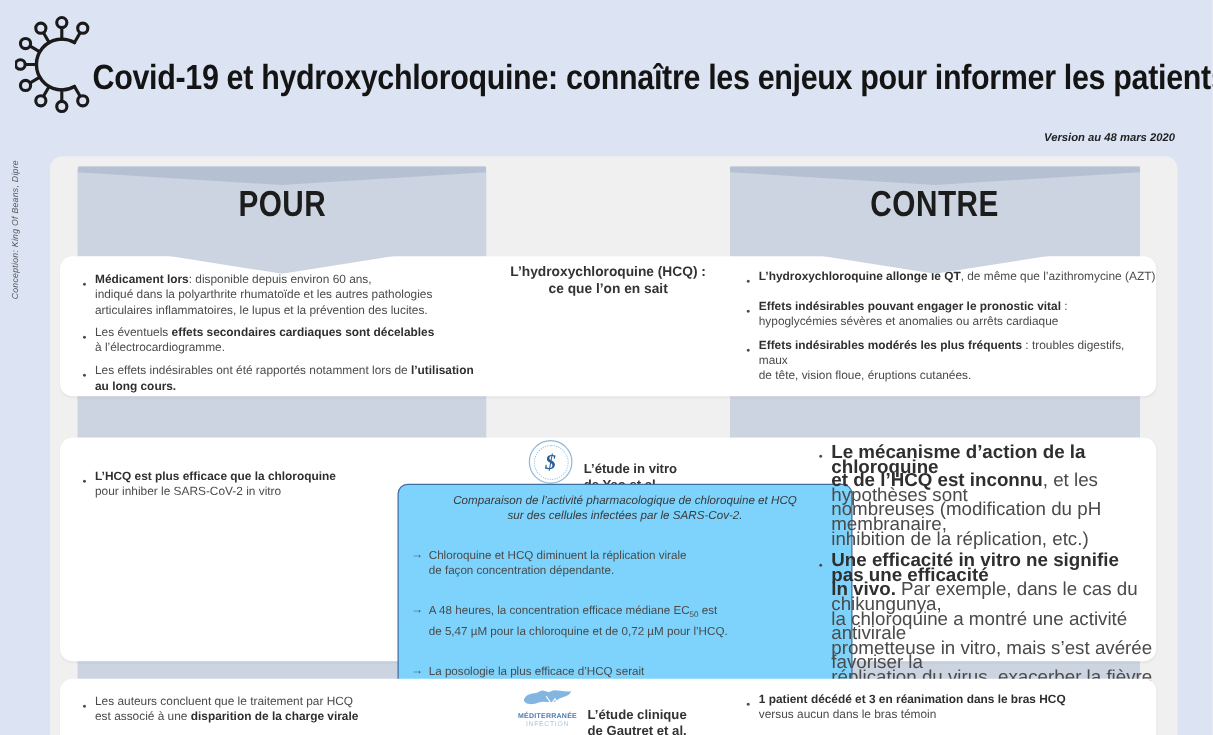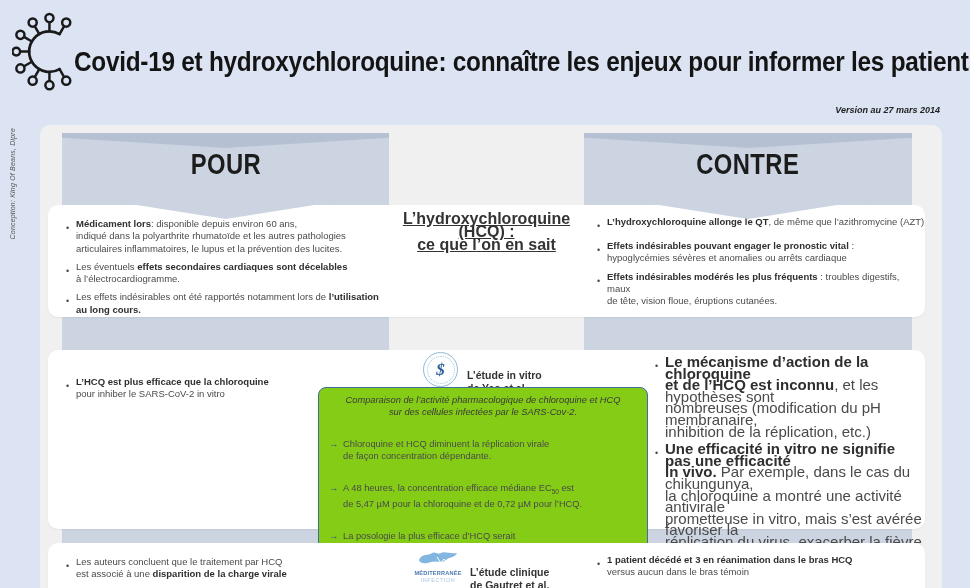--- a/index.html
+++ b/index.html
@@ -54,22 +54,22 @@
   .card{
     position:absolute;left:8px;width:877px;background:#fff;border-radius:10px;
     z-index:2;box-shadow:0 1px 2px rgba(0,0,0,.05);
   }
   .card1{top:80px;height:112px;display:grid;grid-template-columns:341px 195px 341px;}
   .card2{top:225px;height:179px;}
   .card3{top:418px;height:105px;display:grid;grid-template-columns:341px 195px 341px;}
   .zone-l{padding:13px 6px 0 18px;}
   .zone-r{padding:11px 0 0 13px;}
   .center-title{
-    padding-top:7px;text-align:center;font-weight:700;font-size:16px;
-    line-height:13px;white-space:pre-line;color:#333;text-decoration:underline;
+    padding-top:7px;text-align:center;font-weight:700;font-size:11px;
+    line-height:13px;white-space:pre-line;color:#333;
   }
   
   .bullet{display:flex;margin-bottom:6px;}
   .dot{width:10px;flex-shrink:0;color:#4a4a4a;}
   .dot::before{content:"\2022";font-size:9px;position:relative;top:-1px;}
   .bt{white-space:pre-line;font-size:9.5px;line-height:12.3px;color:#4a4a4a;}
   .b{font-weight:700;color:#2f2f2f;}
   sub{font-size:6.5px;}
   
   .r2-pour{position:absolute;left:18px;top:26px;width:315px;}
@@ -77,22 +77,22 @@
   .study-label{font-weight:700;font-size:10.5px;line-height:13px;color:#333;white-space:pre-line;padding-top:3px;margin-top:14px;}
   .seal{
     width:33px;height:33px;border-radius:50%;border:1.5px solid #93b9d8;background:#fdfefe;
     display:flex;align-items:center;justify-content:center;position:relative;flex-shrink:0;
   }
   .seal::before{content:"";position:absolute;inset:2.5px;border-radius:50%;border:1px dotted #a9c6de;}
   .seal-glyph{font-family:"Liberation Serif","DejaVu Serif",serif;font-style:italic;font-weight:700;
     color:#2a6099;font-size:17px;}
   .seal-glyph::before{content:"$";}
   .cbox{
-    position:absolute;left:270px;top:37px;width:330px;
-    background:#84cc16;border:1.8px solid #3f6d9e;border-radius:8px;
+    position:absolute;left:270px;top:37px;width:364px;
+    background:#7dd3fc;border:1.8px solid #3f6d9e;border-radius:8px;
     padding:7px 10px 8px 10px;box-sizing:border-box;
   }
   .box-title{
     font-style:italic;font-size:9.3px;line-height:11.5px;text-align:center;
     white-space:pre-line;color:#3a3a3a;margin-bottom:5px;
   }
   .arrow-item{display:flex;gap:5px;margin-top:20px;}
   .arrow-glyph{flex-shrink:0;width:9px;color:#3b5a7e;font-weight:700;font-size:9.5px;}
   .arrow-glyph::before{content:"\2192";}
   .arrow-item .bt{font-size:9.3px;line-height:12px;}
@@ -125,21 +125,21 @@
       <circle cx="10.8" cy="73.5" r="5.2"></circle>
     <line x1="35" y1="74.5" x2="29.5" y2="84"></line>
       <circle cx="26.5" cy="89.2" r="5.2"></circle>
     <line x1="48" y1="78" x2="48" y2="89"></line>
       <circle cx="48" cy="95" r="5.2"></circle>
     <line x1="61" y1="74.5" x2="66.5" y2="84"></line>
       <circle cx="69.5" cy="89.2" r="5.2"></circle>
   </g>
 </svg>
 <div class="page-title">Covid-19 et hydroxychloroquine: connaître les enjeux pour informer les patients</div>
-<div class="version">Version au 27 mars 2014</div>
+<div class="version">Version au 48 mars 2020</div>
 <div class="credit">Conception: King Of Beans, Dipre</div>
 
 <div class="panel">
 
   <div class="band pour"></div>
   <div class="band contre"></div>
 
   <div class="chev contre">
     <span class="banner-label">CONTRE</span>
   </div>

